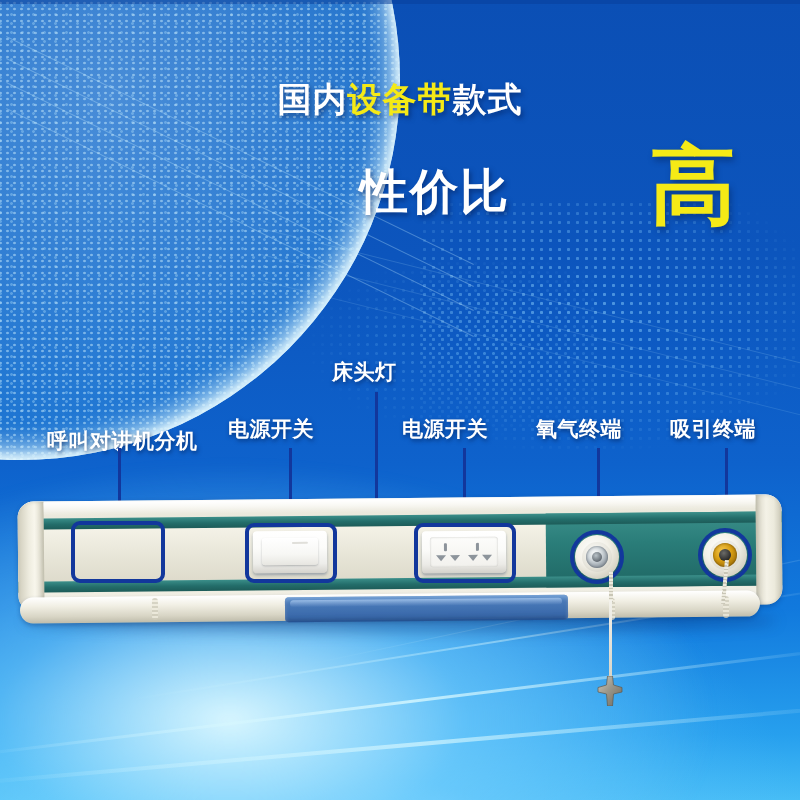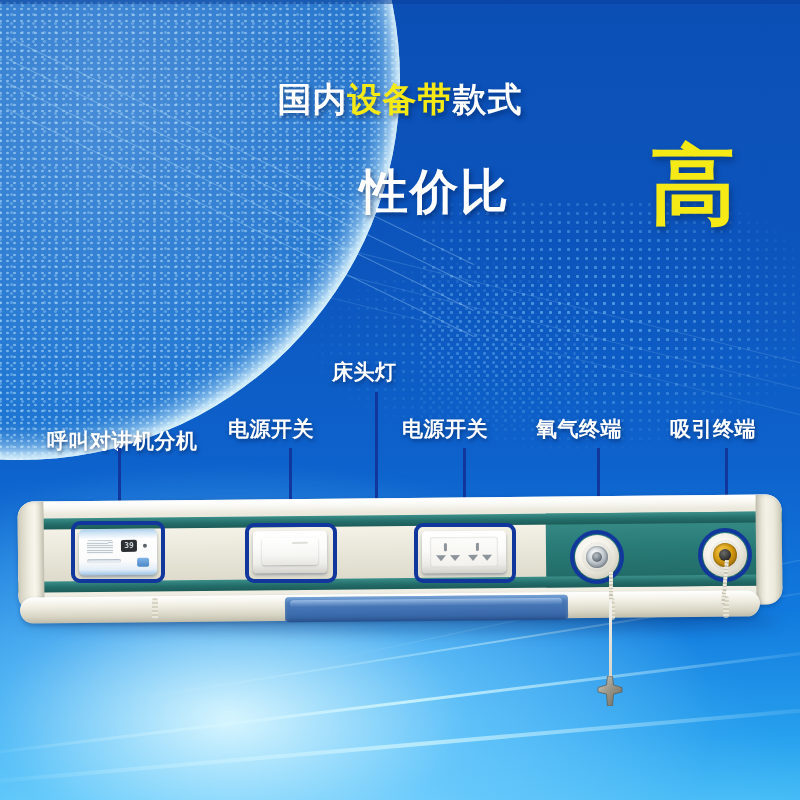--- a/index.html
+++ b/index.html
@@ -257,27 +257,20 @@
     </div>
   </div>
 
   <div class="rail"></div>
   <div class="lamp"></div>
   <div class="lamp-gloss"></div>
   <div class="seam" style="left:152px;top:598px;transform:rotate(-0.55deg);"></div>
   <div class="seam" style="left:609px;top:598px;transform:rotate(-0.55deg);"></div>
   <div class="seam" style="left:723px;top:596px;transform:rotate(-0.55deg);"></div>
 
-  <div class="intercom">
-    <div class="ic-grille"></div>
-    <div class="ic-disp">39</div>
-    <div class="ic-dot"></div>
-    <div class="ic-btn"></div>
-    <div class="ic-slot"></div>
-  </div>
 
   <div class="switch">
     <div class="sw-rocker">
       <div class="sw-line"></div>
     </div>
   </div>
 
   <div class="socket">
     <div class="sk-inner">
       <div class="pin pin-v" style="left:14px;top:6px;"></div>

